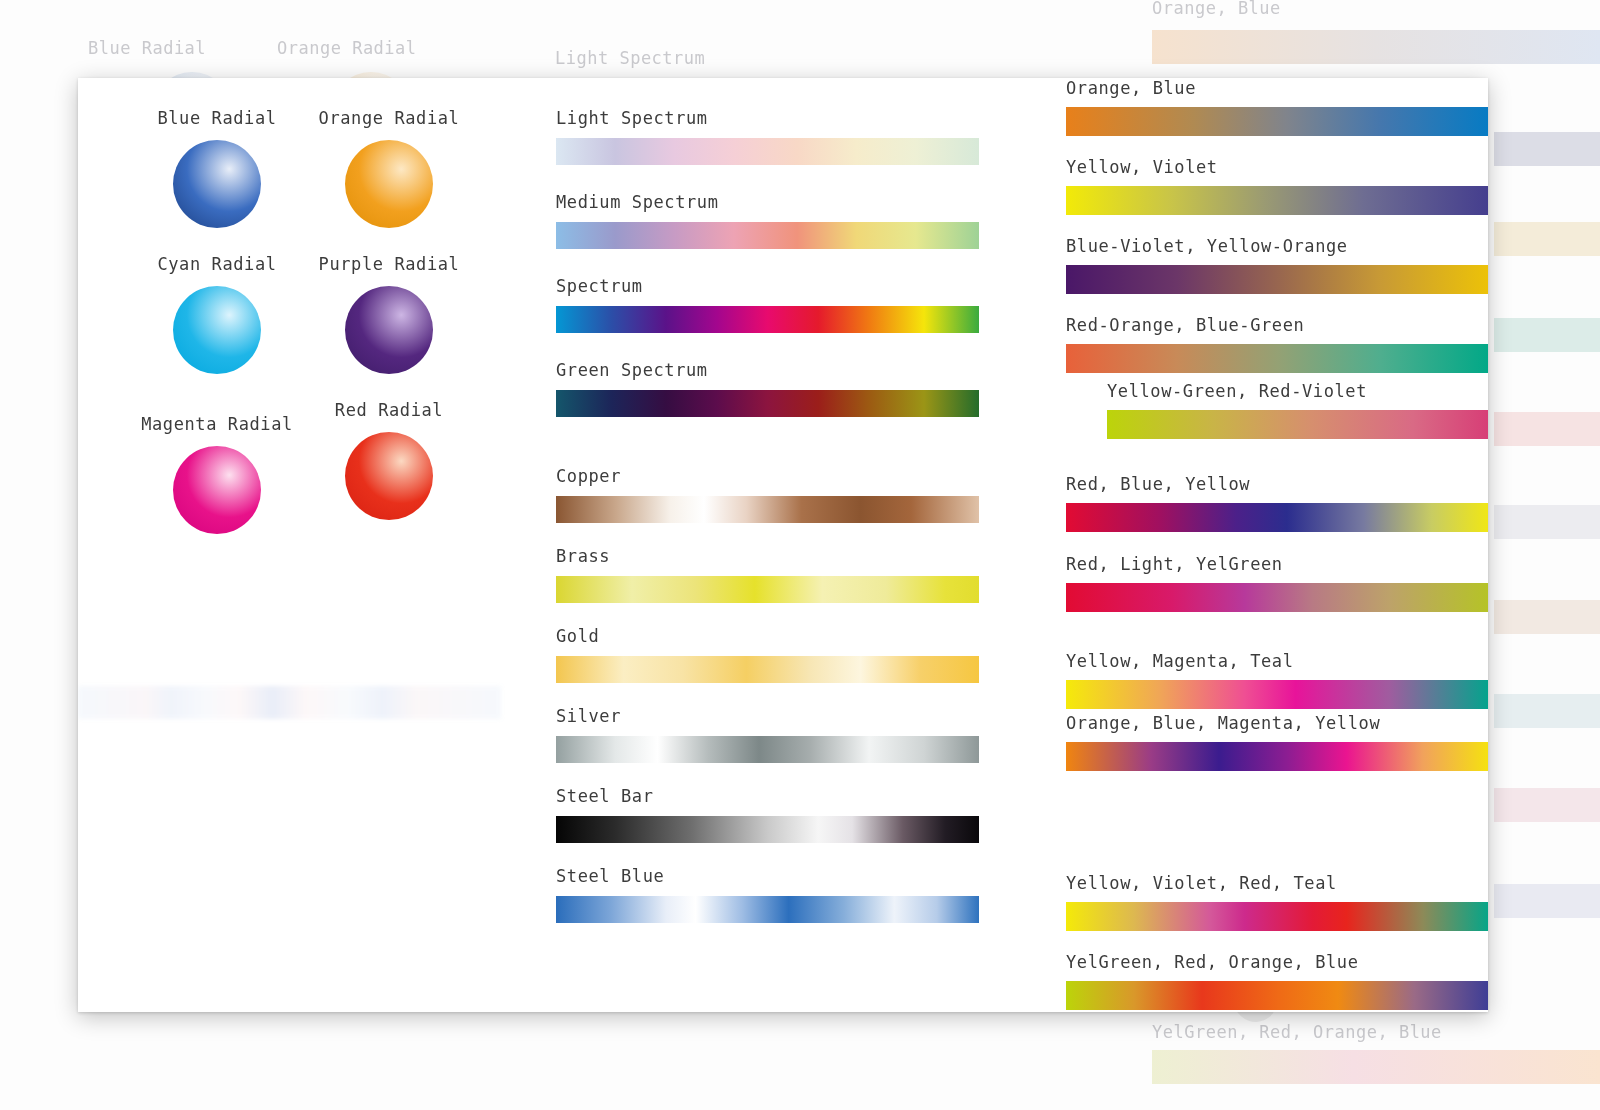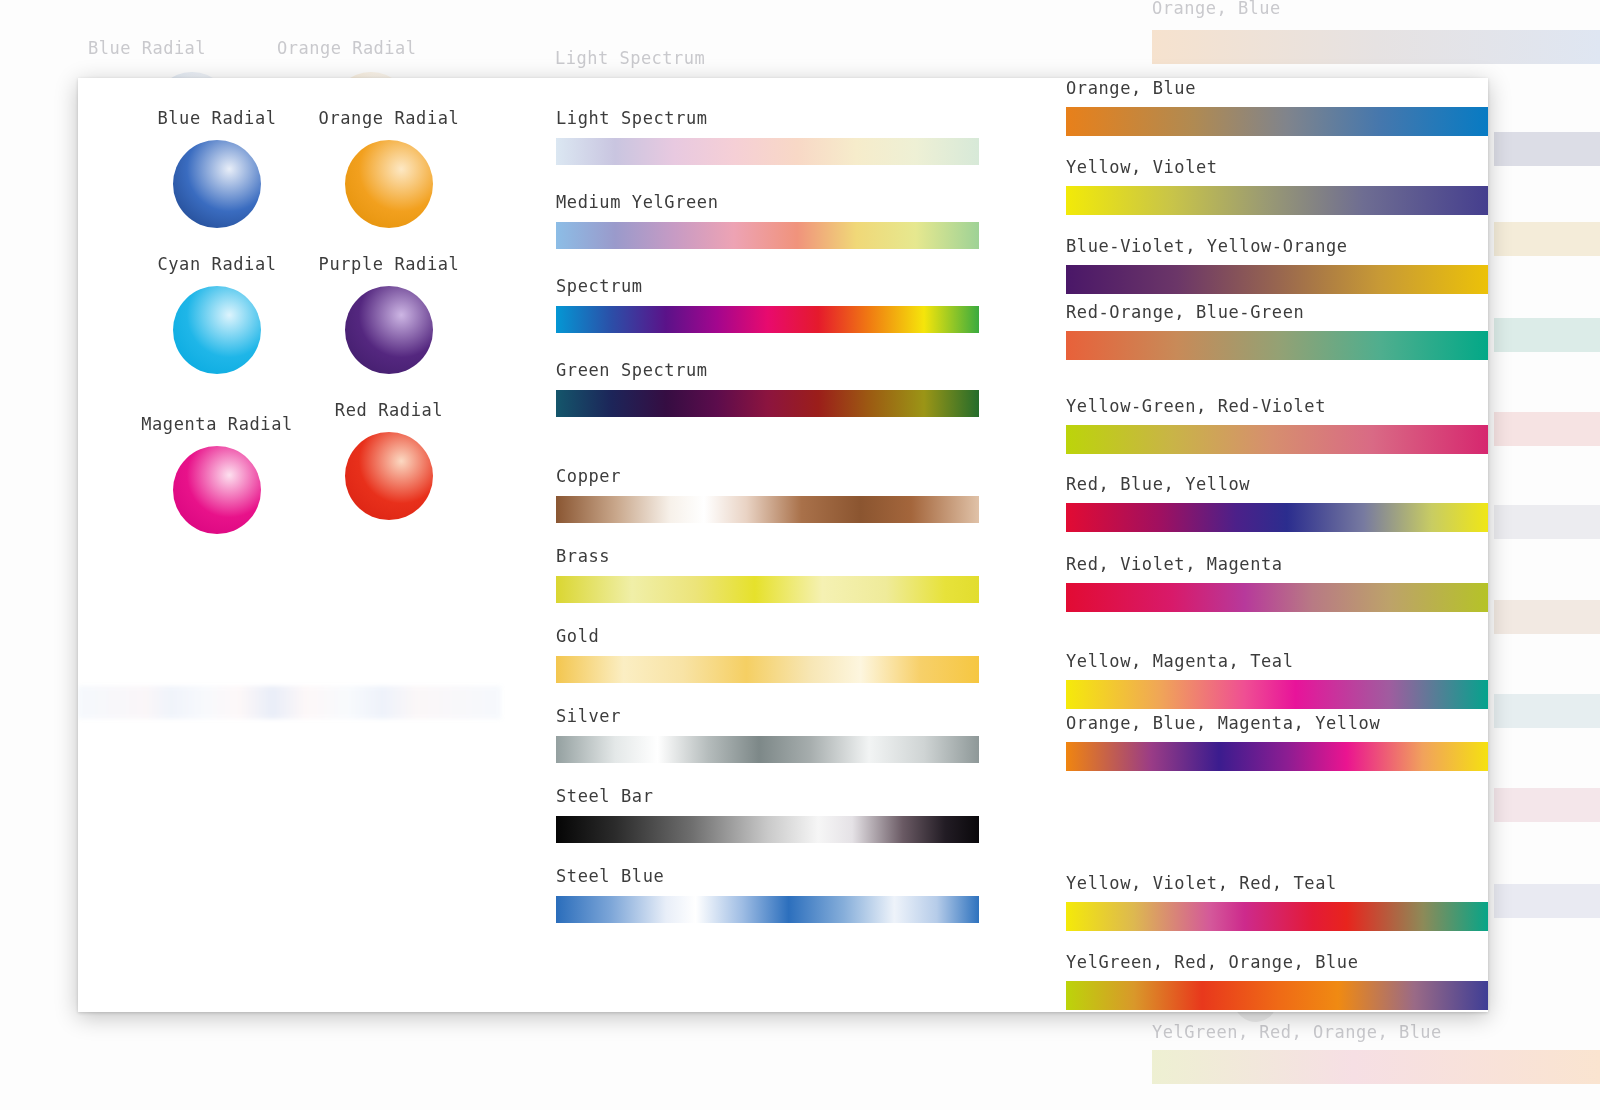--- a/index.html
+++ b/index.html
@@ -229,21 +229,21 @@
       </div>
 
     <div id="artifact-bar" style="background: linear-gradient(to right, rgb(232, 240, 250) 0%, rgb(244, 234, 240) 16%, rgb(219, 228, 245) 22%, rgb(238, 242, 250) 30%, rgb(251, 238, 240) 38%, rgb(201, 212, 238) 46%, rgb(251, 238, 240) 54%, rgb(238, 244, 251) 64%, rgb(214, 224, 244) 72%, rgb(246, 236, 239) 80%, rgb(233, 240, 250) 100%); filter: blur(2px);"></div>
 
     <div id="col-bars">
         <div class="bar-row" style="top: 30px; left: 0px;">
           <div class="bar-label">Light Spectrum</div>
           <div class="bar" style="background: linear-gradient(to right, rgb(219, 231, 242) 0%, rgb(201, 197, 224) 14%, rgb(232, 201, 224) 28%, rgb(245, 207, 214) 42%, rgb(248, 216, 198) 57%, rgb(246, 236, 203) 71%, rgb(238, 240, 213) 85%, rgb(215, 233, 216) 100%);"></div>
         </div>
         <div class="bar-row" style="top: 114px; left: 0px;">
-          <div class="bar-label">Medium YelGreen</div>
+          <div class="bar-label">Medium Spectrum</div>
           <div class="bar" style="background: linear-gradient(to right, rgb(140, 189, 230) 0%, rgb(154, 154, 203) 14%, rgb(199, 155, 196) 28%, rgb(237, 163, 180) 42%, rgb(240, 147, 124) 57%, rgb(240, 216, 120) 71%, rgb(230, 232, 143) 85%, rgb(158, 210, 150) 100%);"></div>
         </div>
         <div class="bar-row" style="top: 198px; left: 0px;">
           <div class="bar-label">Spectrum</div>
           <div class="bar" style="background: linear-gradient(to right, rgb(4, 151, 212) 0%, rgb(43, 79, 168) 13%, rgb(91, 18, 137) 26%, rgb(163, 6, 142) 38%, rgb(232, 10, 110) 50%, rgb(229, 26, 44) 62%, rgb(240, 122, 18) 74%, rgb(245, 229, 11) 87%, rgb(58, 171, 63) 100%);"></div>
         </div>
         <div class="bar-row" style="top: 282px; left: 0px;">
           <div class="bar-label">Green Spectrum</div>
           <div class="bar" style="background: linear-gradient(to right, rgb(20, 86, 107) 0%, rgb(28, 37, 89) 13%, rgb(53, 13, 66) 26%, rgb(92, 12, 76) 38%, rgb(140, 20, 63) 50%, rgb(155, 30, 26) 62%, rgb(156, 90, 18) 74%, rgb(155, 149, 22) 87%, rgb(36, 108, 43) 100%);"></div>
         </div>
@@ -279,34 +279,34 @@
           <div class="duo-bar" style="background: linear-gradient(to right, rgb(232, 128, 26) 0%, rgb(176, 138, 82) 30%, rgb(128, 132, 140) 52%, rgb(69, 119, 173) 74%, rgb(5, 123, 196) 100%);"></div>
         </div>
         <div class="duo-row" style="top: 79px;">
           <div class="duo-label">Yellow, Violet</div>
           <div class="duo-bar" style="background: linear-gradient(to right, rgb(242, 234, 8) 0%, rgb(200, 196, 73) 25%, rgb(154, 154, 115) 47%, rgb(110, 109, 146) 70%, rgb(68, 61, 142) 100%);"></div>
         </div>
         <div class="duo-row" style="top: 158px;">
           <div class="duo-label">Blue-Violet, Yellow-Orange</div>
           <div class="duo-bar" style="background: linear-gradient(to right, rgb(74, 23, 104) 0%, rgb(107, 54, 104) 26%, rgb(152, 102, 79) 50%, rgb(200, 154, 53) 74%, rgb(237, 195, 7) 100%);"></div>
         </div>
-        <div class="duo-row" style="top: 224px;">
+        <div class="duo-row" style="top: 237px;">
           <div class="duo-label">Red-Orange, Blue-Green</div>
           <div class="duo-bar" style="background: linear-gradient(to right, rgb(232, 97, 58) 0%, rgb(200, 138, 88) 26%, rgb(148, 161, 116) 50%, rgb(79, 174, 142) 74%, rgb(0, 168, 135) 100%);"></div>
         </div>
-        <div class="duo-row" style="top: 318px;">
+        <div class="duo-row" style="top: 303px; margin-left: 41px;">
           <div class="duo-label">Yellow-Green, Red-Violet</div>
           <div class="duo-bar" style="background: linear-gradient(to right, rgb(188, 212, 10) 0%, rgb(201, 180, 71) 25%, rgb(214, 143, 110) 48%, rgb(217, 106, 133) 72%, rgb(214, 37, 110) 100%);"></div>
         </div>
         <div class="duo-row" style="top: 396px;">
           <div class="duo-label">Red, Blue, Yellow</div>
           <div class="duo-bar" style="background: linear-gradient(to right, rgb(226, 11, 51) 0%, rgb(160, 16, 96) 22%, rgb(76, 32, 137) 40%, rgb(43, 45, 142) 52%, rgb(119, 122, 160) 70%, rgb(200, 204, 99) 86%, rgb(242, 232, 17) 100%);"></div>
         </div>
         <div class="duo-row" style="top: 476px;">
-          <div class="duo-label">Red, Violet, Magenta</div>
+          <div class="duo-label">Red, Light, YelGreen</div>
           <div class="duo-bar" style="background: linear-gradient(to right, rgb(226, 11, 51) 0%, rgb(216, 26, 106) 25%, rgb(183, 57, 155) 42%, rgb(184, 122, 132) 58%, rgb(189, 162, 106) 76%, rgb(181, 196, 37) 100%);"></div>
         </div>
         <div class="duo-row" style="top: 556px; margin-top: 17px;">
           <div class="duo-label">Yellow, Magenta, Teal</div>
           <div class="duo-bar" style="background: linear-gradient(to right, rgb(245, 234, 10) 0%, rgb(240, 166, 87) 22%, rgb(239, 79, 147) 42%, rgb(232, 19, 154) 54%, rgb(160, 92, 159) 76%, rgb(0, 165, 140) 100%);"></div>
         </div>
         <div class="duo-row" style="top: 635px;">
           <div class="duo-label">Orange, Blue, Magenta, Yellow</div>
           <div class="duo-bar" style="background: linear-gradient(to right, rgb(240, 133, 16) 0%, rgb(154, 60, 134) 20%, rgb(59, 28, 142) 36%, rgb(140, 29, 146) 52%, rgb(234, 20, 144) 66%, rgb(241, 162, 92) 84%, rgb(245, 228, 13) 100%);"></div>
         </div>

